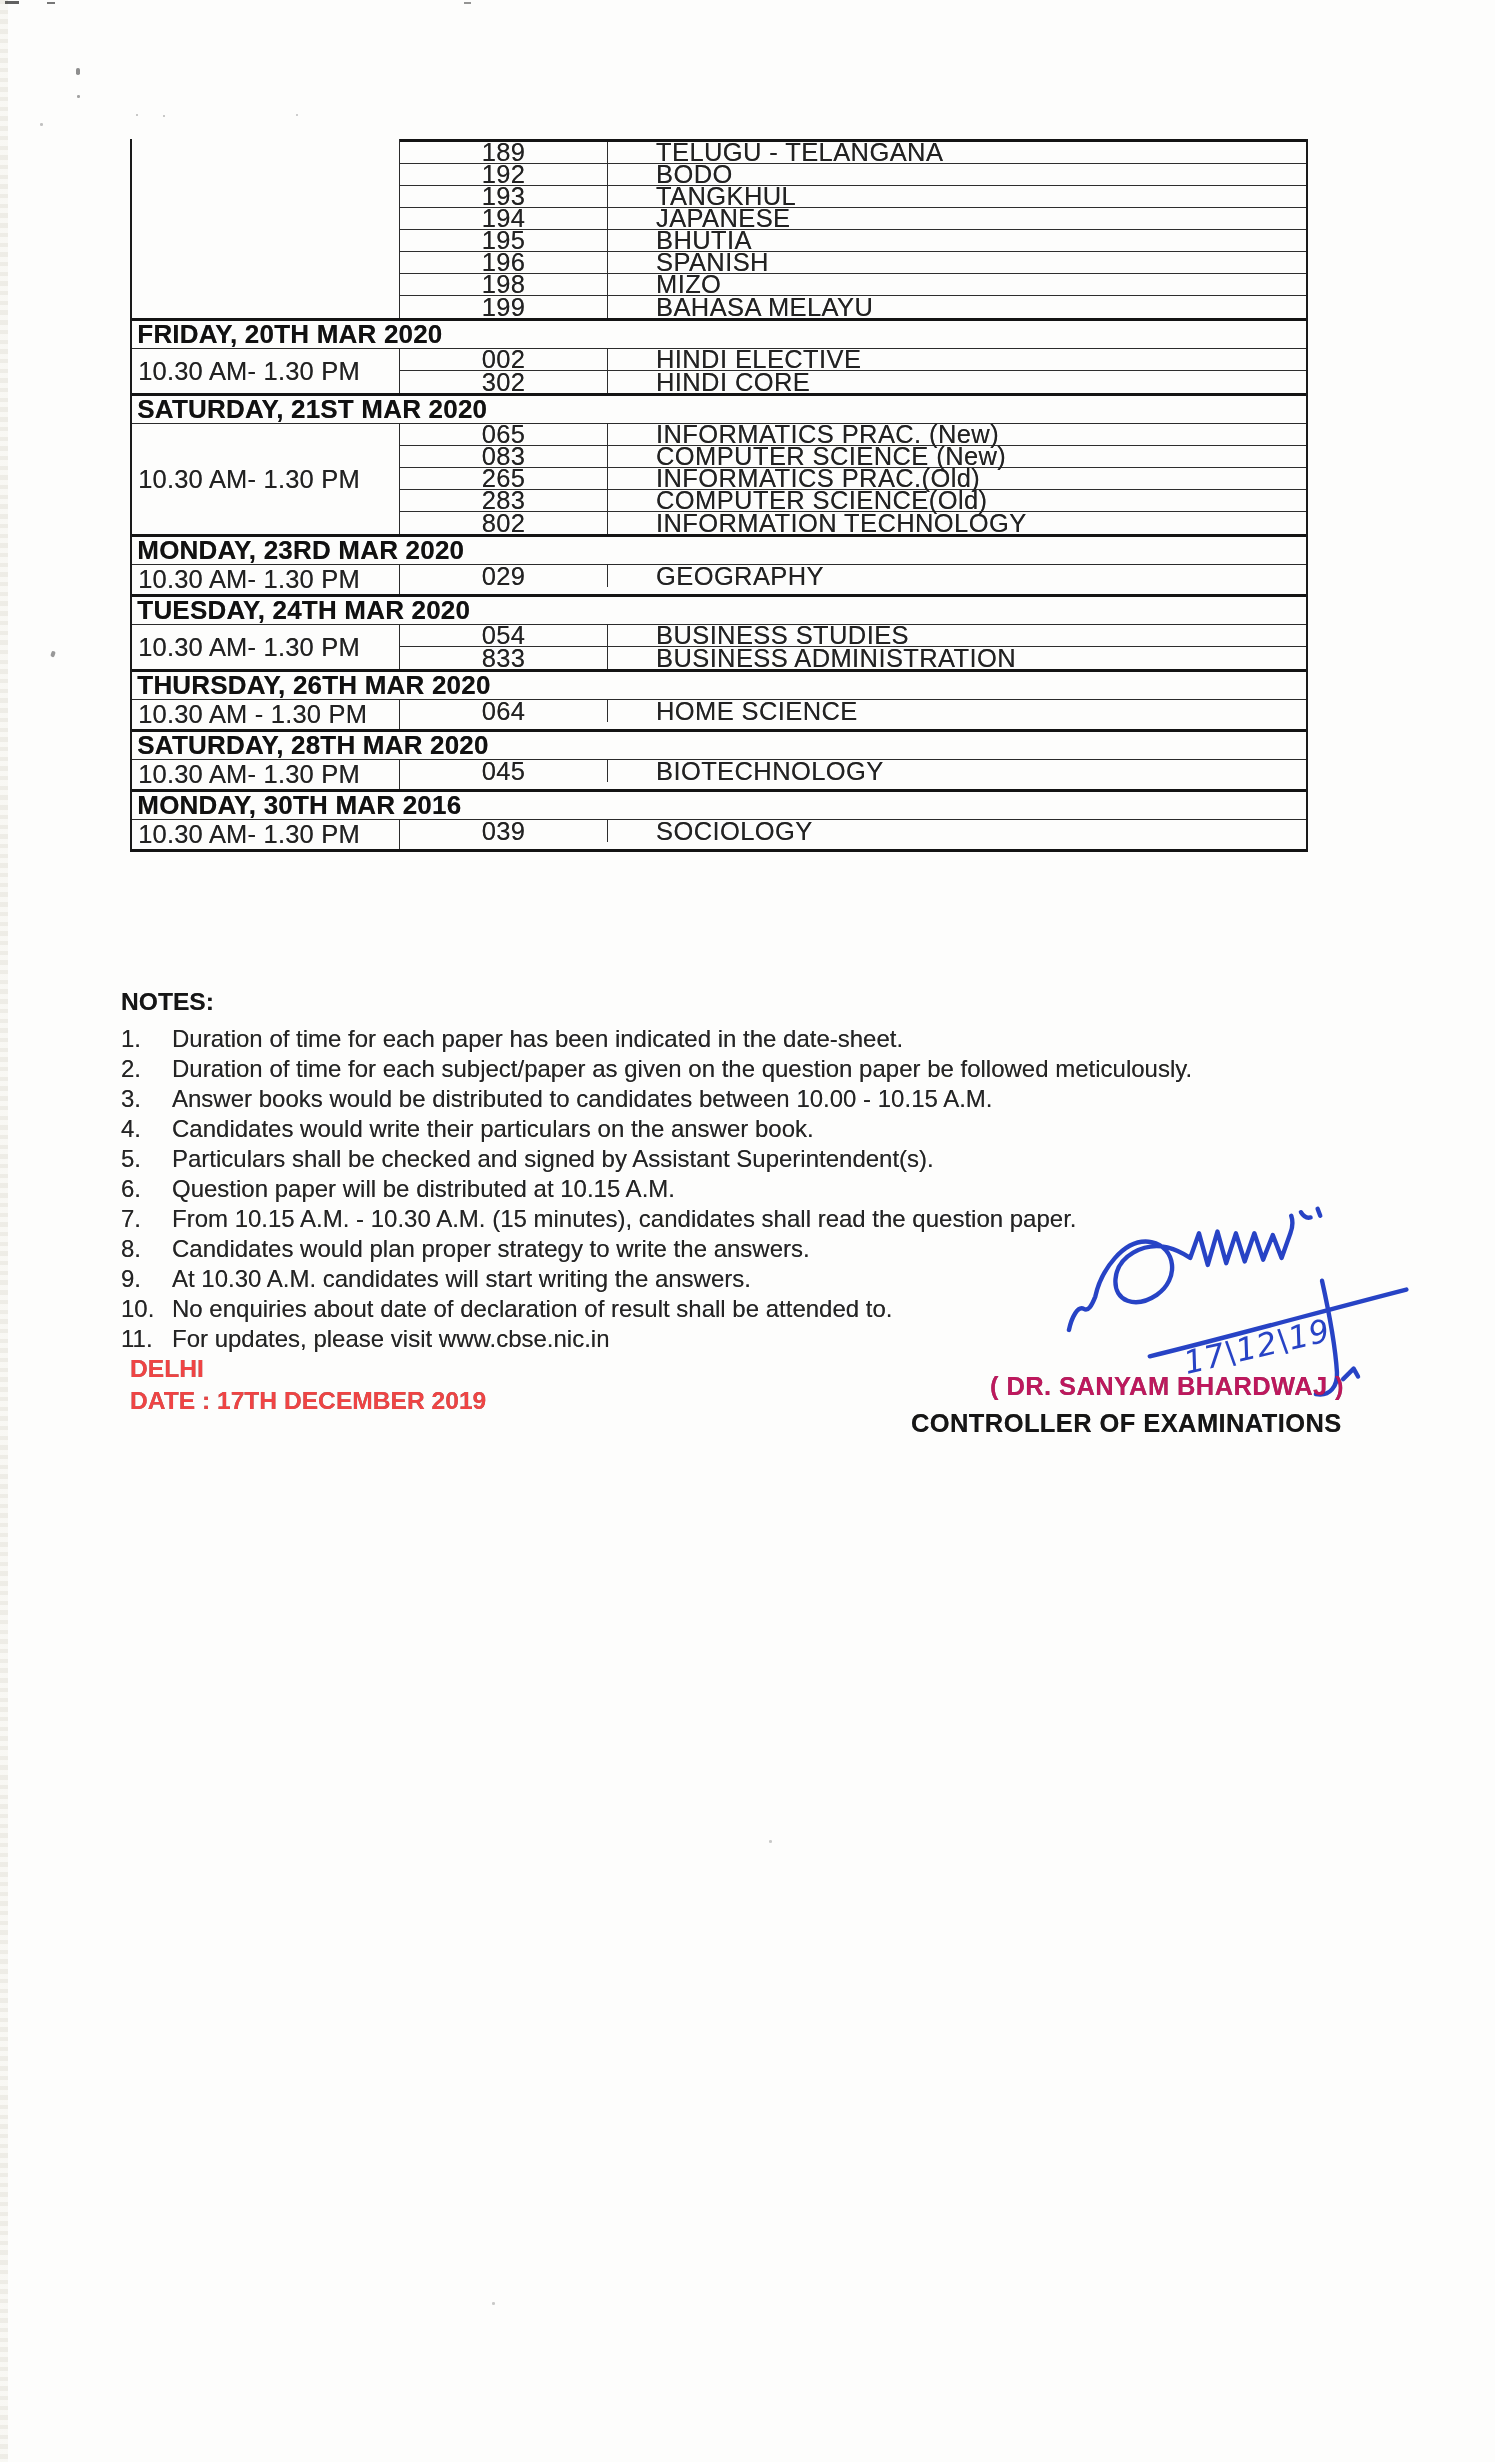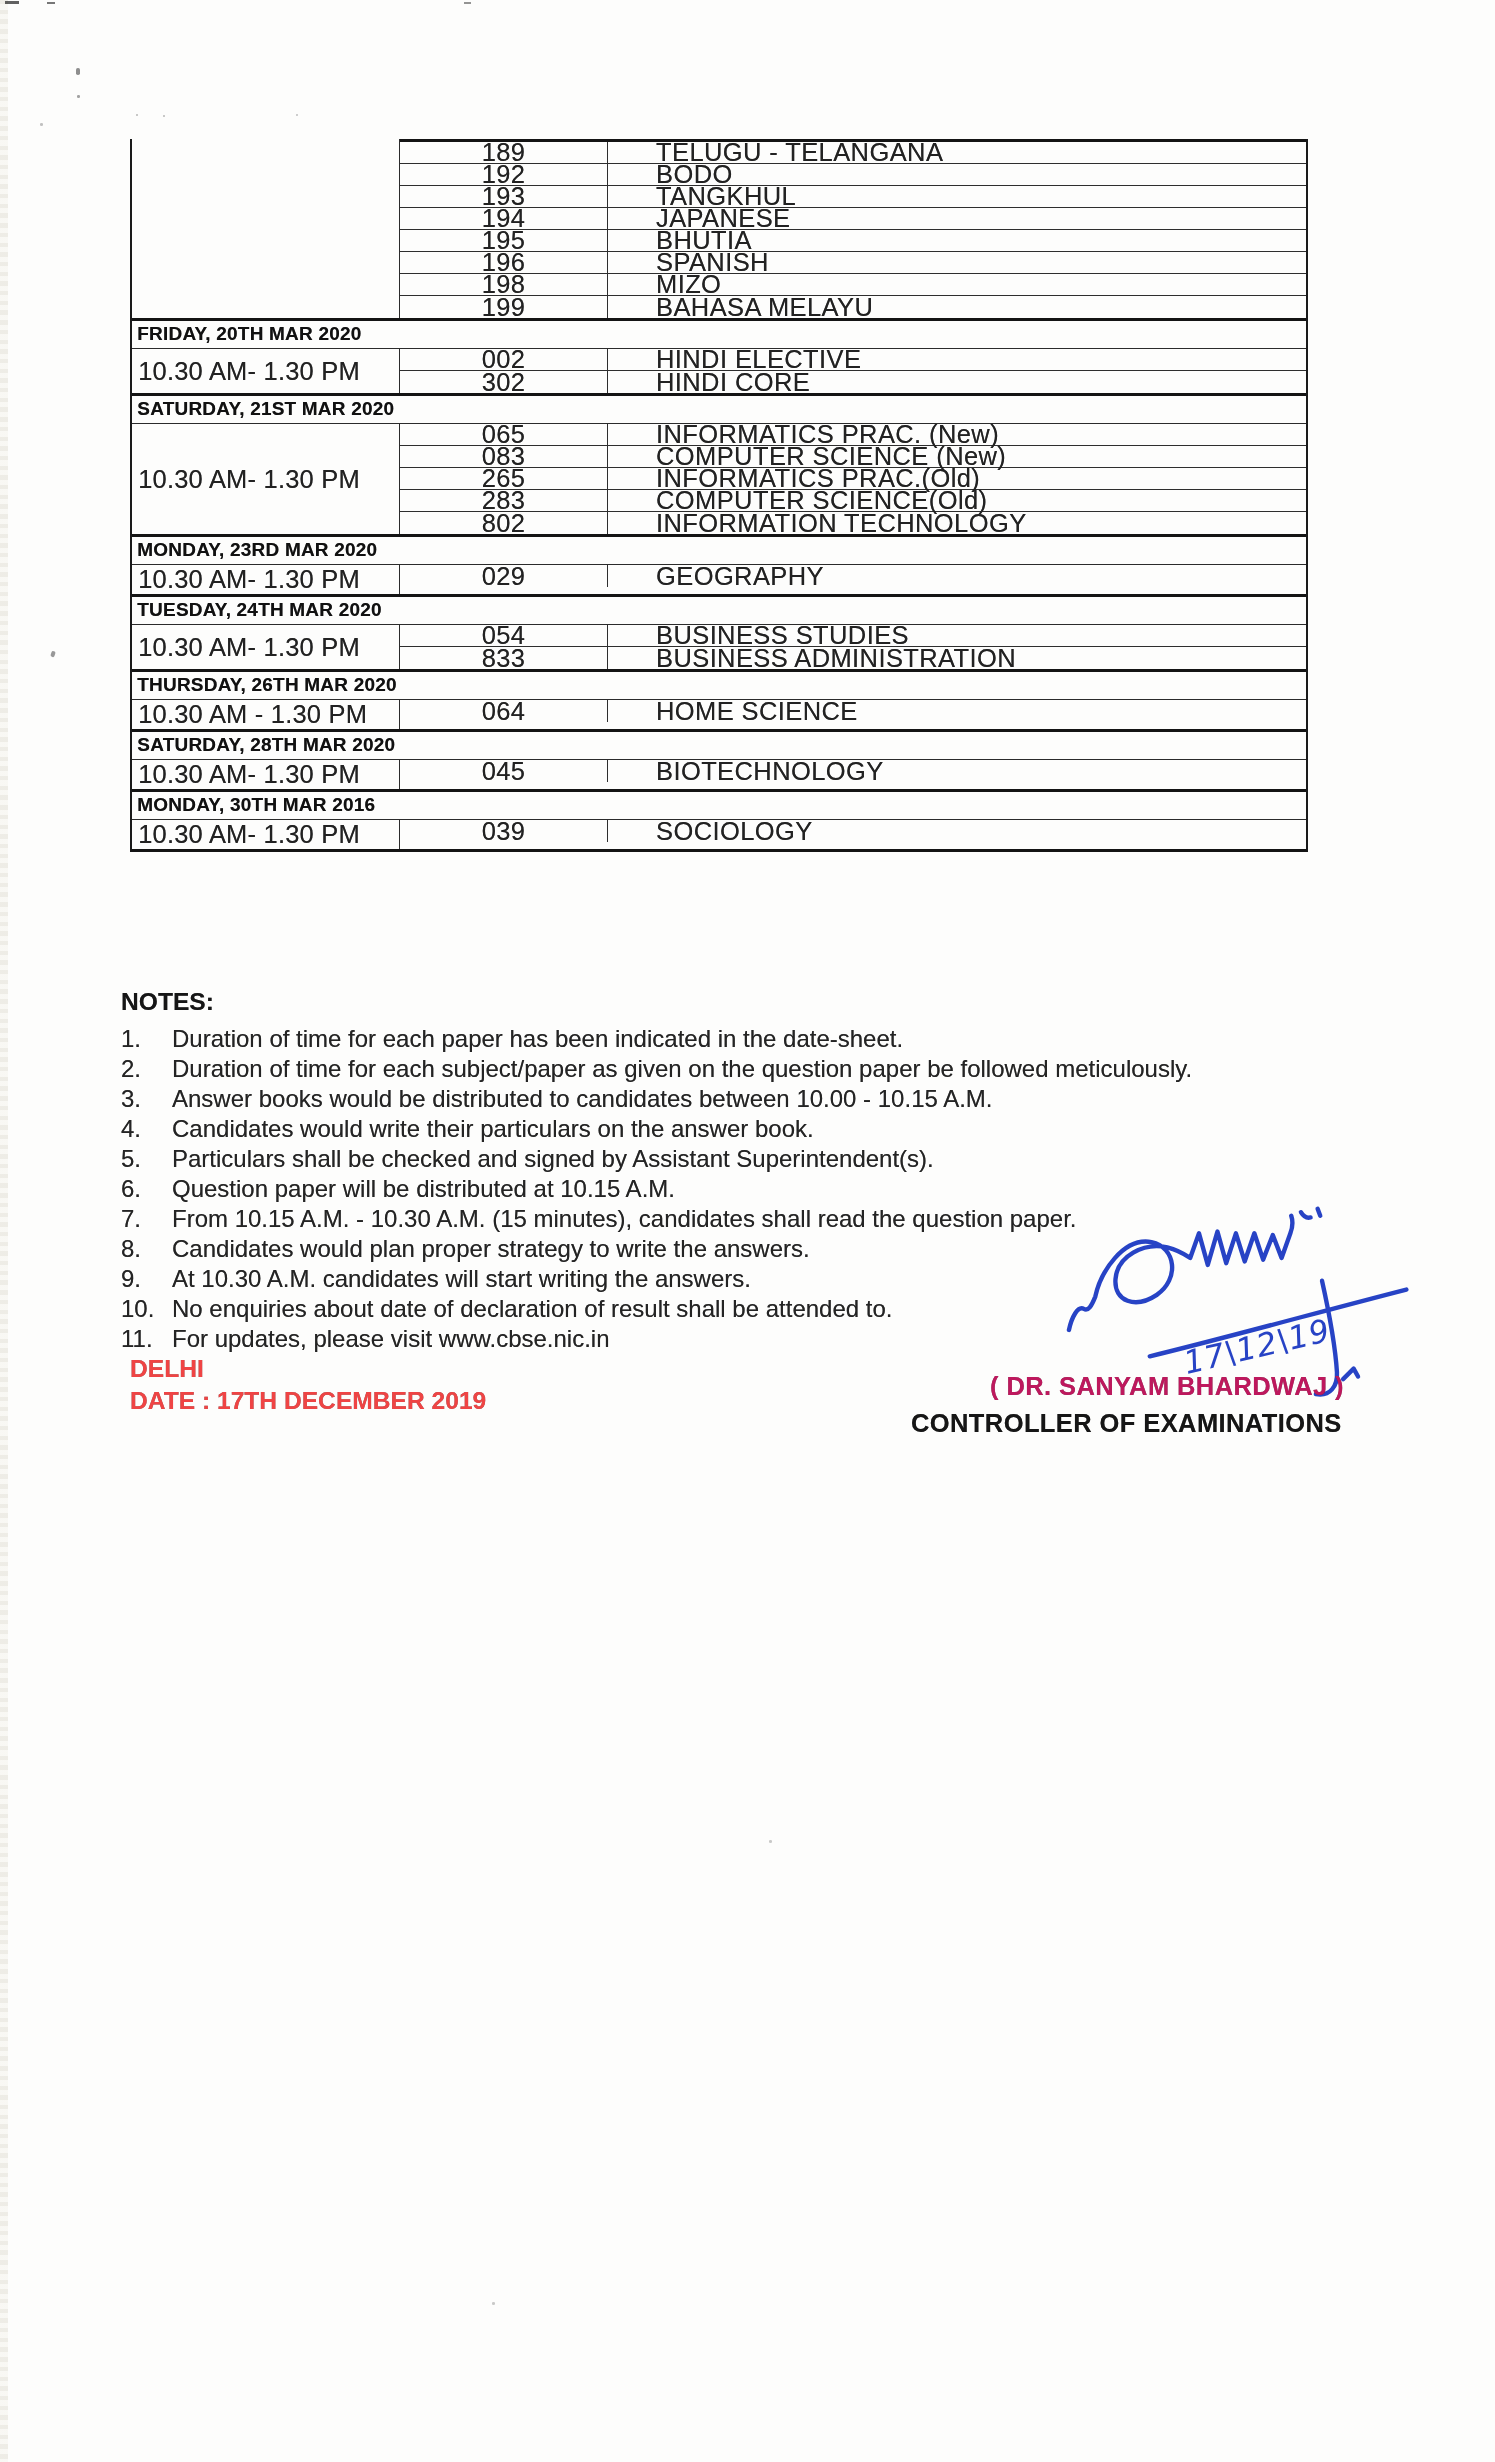--- a/index.html
+++ b/index.html
@@ -29,21 +29,21 @@
   .tl-dash3{position:absolute;left:464px;top:1.8px;width:7px;height:2.6px;background:#666;opacity:.7;}
 
   
   .dstable{
     position:absolute;left:130px;top:139px;width:1178px;box-sizing:border-box;
     border-left:2.6px solid #1a1a1a;border-right:2.6px solid #1a1a1a;border-bottom:3.5px solid #141414;
     text-shadow:0 0 0.4px rgba(25,25,25,.6);
   }
   .day-header{
     height:31px;box-sizing:border-box;border-top:3.5px solid #141414;border-bottom:1.8px solid #2b2b2b;
-    font-weight:bold;font-size:19px;line-height:24.6px;padding:0.9px 0 0 5.3px;color:#111;letter-spacing:0.2px;
+    font-weight:bold;font-size:26px;line-height:24.6px;padding:0.9px 0 0 5.3px;color:#111;letter-spacing:0.2px;
   }
   .block-body{display:flex;}
   .time-cell{
     width:268px;box-sizing:border-box;border-right:1.8px solid #2b2b2b;
     font-size:25.5px;display:flex;align-items:center;padding-left:6.2px;letter-spacing:0.2px;
   }
   .entries{flex:1;}
   .entries.first{border-top:3.5px solid #141414;}
   .entry{display:flex;height:22px;box-sizing:border-box;border-bottom:1.8px solid #2e2e2e;gap:40px;}
   .entry:last-child{border-bottom:none;}

